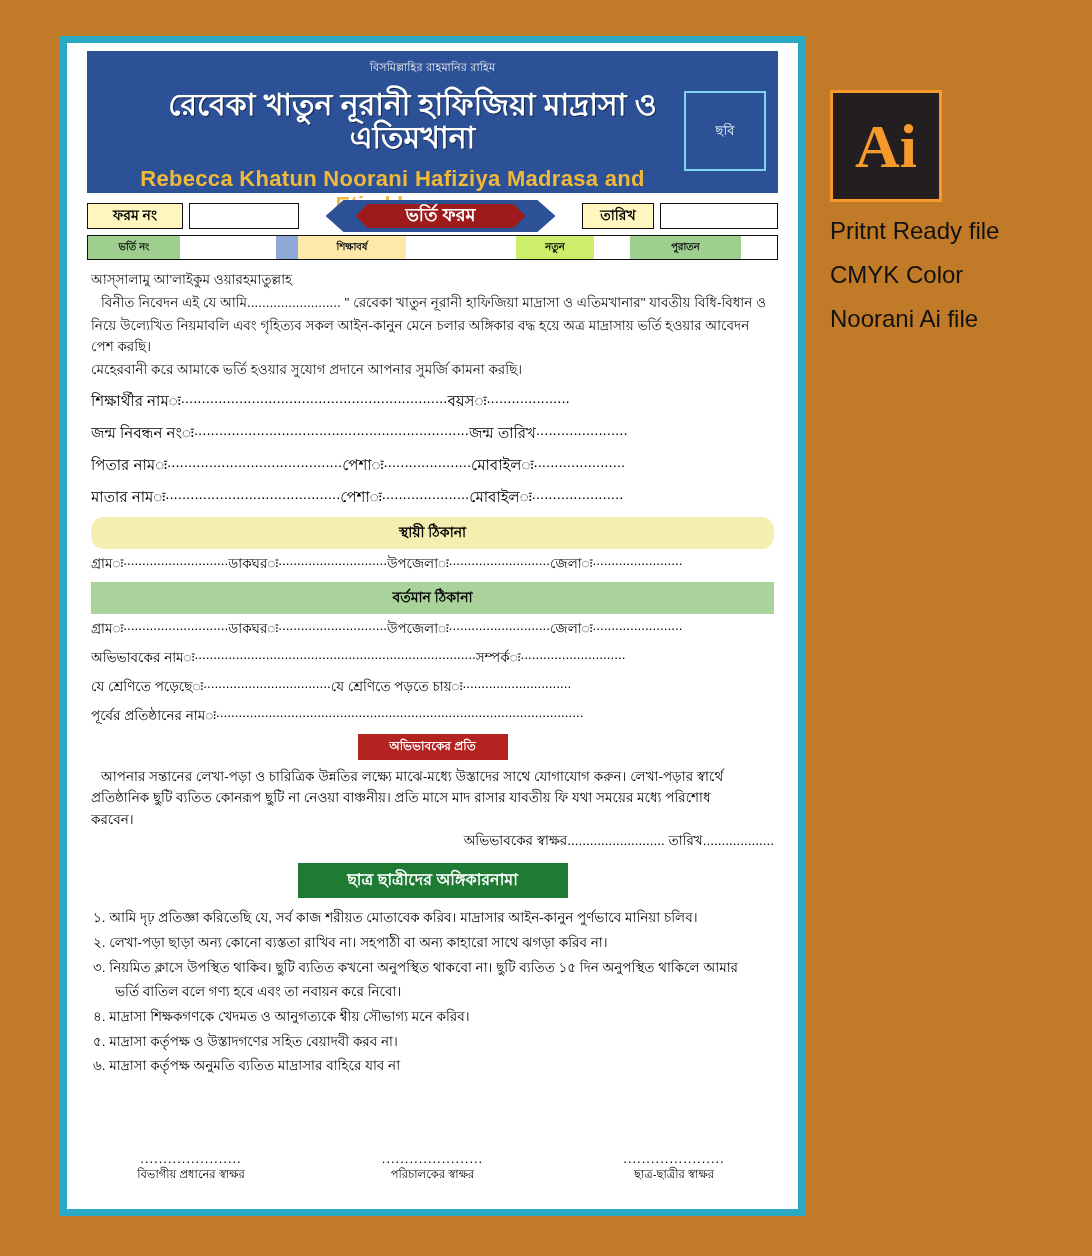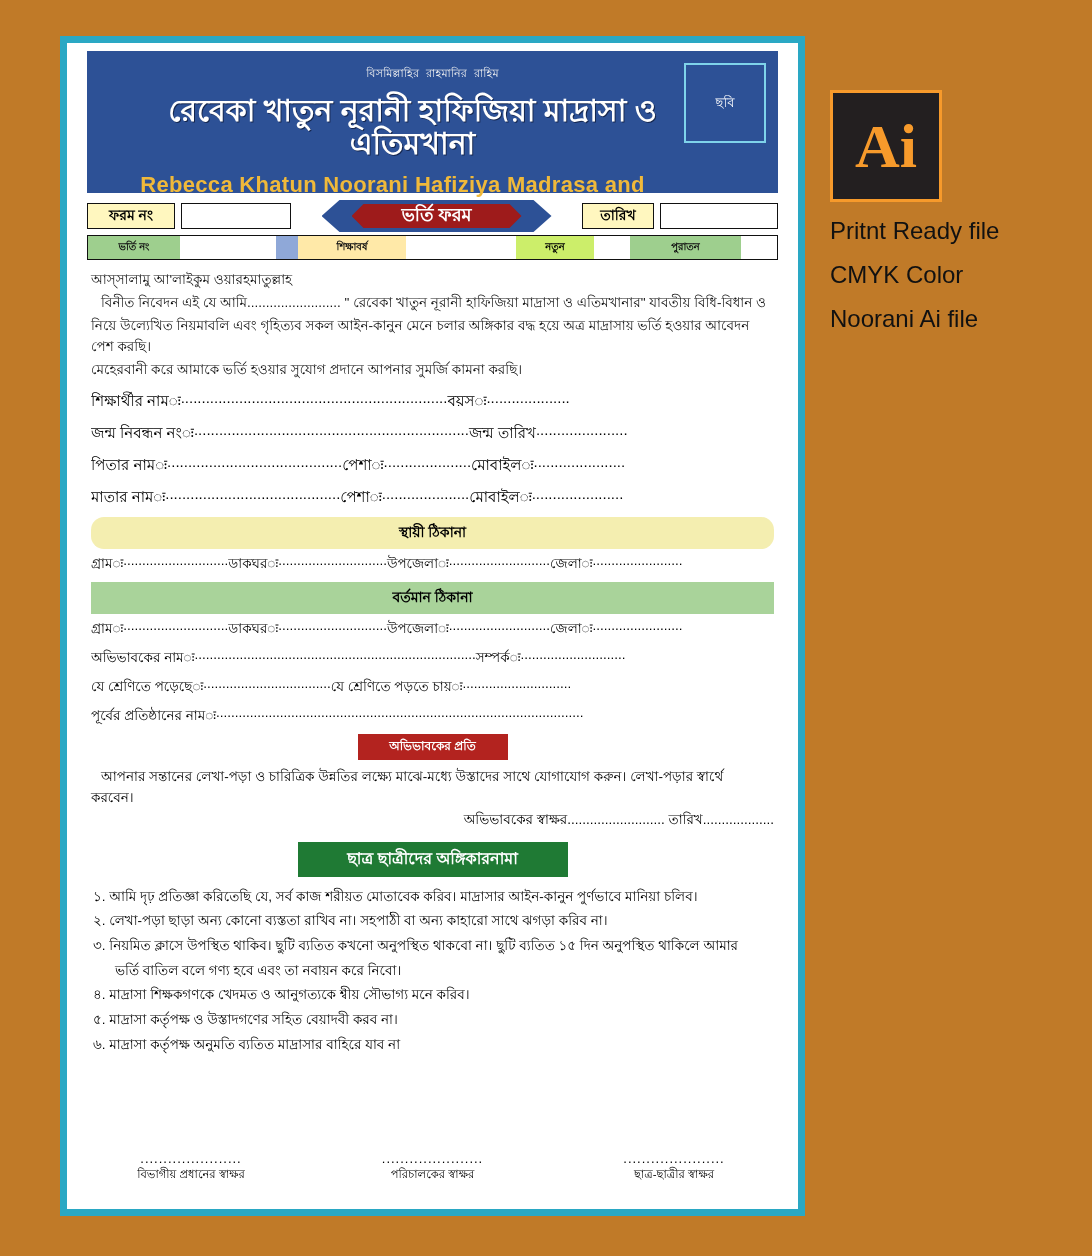--- a/index.html
+++ b/index.html
@@ -34,22 +34,21 @@
     color: #fff;
     position: relative;
     padding: 6px 0 4px 0;
     height: 142px;
   }
   .bismillah {
     text-align: center;
     font-size: 11px;
     color: #f2f2f2;
     letter-spacing: .2px;
-    margin-top: 8px;
-    font-family: Liberation Mono, monospace;
+    margin-top: 2px;
   }
   .mad-bn {
     text-align: center;
     font-size: 30px;
     font-weight: bold;
     margin-top: 10px;
     text-shadow: 1px 1px 0 #15264d;
     padding: 0 90px 0 10px;
     line-height: 1.1;
     margin-left: 40px;
@@ -58,21 +57,21 @@
     text-align: center;
     font-size: 22px;
     font-weight: bold;
     color: #f0b93a;
     margin-top: 12px;
     padding: 0 90px 0 10px;
     letter-spacing: .3px;
   }
   .photo-box {
     position: absolute;
-    right: 12px; top: 12px;
+    right: 12px; top: 40px;
     width: 82px; height: 80px;
     border: 2px solid #7fd3ea;
     color: #fff;
     font-size: 13px;
     display: flex; align-items: center; justify-content: center;
   }
   .addr-bar {
     margin: 0 12px;
     background: #232c66;
     color: #fff;
@@ -238,21 +237,21 @@
       <div class="bismillah">বিসমিল্লাহির রাহমানির রাহিম</div>
       <div class="mad-bn">রেবেকা খাতুন নূরানী হাফিজিয়া মাদ্রাসা ও এতিমখানা</div>
       <div class="mad-en">Rebecca Khatun Noorani Hafiziya Madrasa and Etimkhana</div>
       <div class="photo-box">
         <span>ছবি</span>
       </div>
     </div>
 
 
     <div class="row-top">
-      <div class="lbl-yellow" style="width:88px;justify-content:center">ফরম নং</div>
+      <div class="lbl-yellow" style="width:96px;justify-content:center">ফরম নং</div>
       <div class="fill-box" style="width:110px"></div>
       <div style="flex:1"></div>
       <div class="banner-wrap">
         <div class="banner-blue"></div>
         <div class="banner-red"></div>
         <div class="banner-text">ভর্তি ফরম</div>
       </div>
       <div style="flex:1"></div>
       <div class="lbl-yellow" style="width:72px;justify-content:center">তারিখ</div>
       <div class="fill-box" style="width:118px"></div>
@@ -349,20 +348,21 @@
       </div>
       <div class="fline">
         <span>পূর্বের প্রতিষ্ঠানের নামः</span>
         <span>..................................................................................................</span>
       </div>
     </div>
 
     <div class="red-pill">অভিভাবকের প্রতি</div>
     <div class="note">
       <div class="indent">আপনার সন্তানের লেখা-পড়া ও চারিত্রিক উন্নতির লক্ষ্যে মাঝে-মধ্যে উস্তাদের সাথে যোগাযোগ করুন। লেখা-পড়ার স্বার্থে</div>
+      <div>প্রতিষ্ঠানিক ছুটি ব্যতিত কোনরূপ ছুটি না নেওয়া বাঞ্চনীয়। প্রতি মাসে মাদ রাসার যাবতীয় ফি যথা সময়ের মধ্যে পরিশোধ</div>
       <div>করবেন।</div>
     </div>
     <div class="sign-right">অভিভাবকের স্বাক্ষর.......................... তারিখ...................</div>
 
     <div class="green-pill">ছাত্র ছাত্রীদের অঙ্গিকারনামা</div>
     <div class="oath">
       <div>১. আমি দৃঢ় প্রতিজ্ঞা  করিতেছি যে, সর্ব কাজ শরীয়ত মোতাবেক করিব। মাদ্রাসার আইন-কানুন পুর্ণভাবে মানিয়া চলিব।</div>
       <div>২. লেখা-পড়া ছাড়া অন্য কোনো ব্যস্ততা রাখিব না। সহপাঠী বা অন্য কাহারো সাথে ঝগড়া করিব না।</div>
       <div>৩. নিয়মিত ক্লাসে উপস্থিত থাকিব। ছুটি ব্যতিত কখনো অনুপস্থিত থাকবো না। ছুটি ব্যতিত ১৫ দিন অনুপস্থিত থাকিলে আমার</div>
       <div class="sub">ভর্তি বাতিল বলে গণ্য হবে এবং তা নবায়ন করে নিবো।</div>

